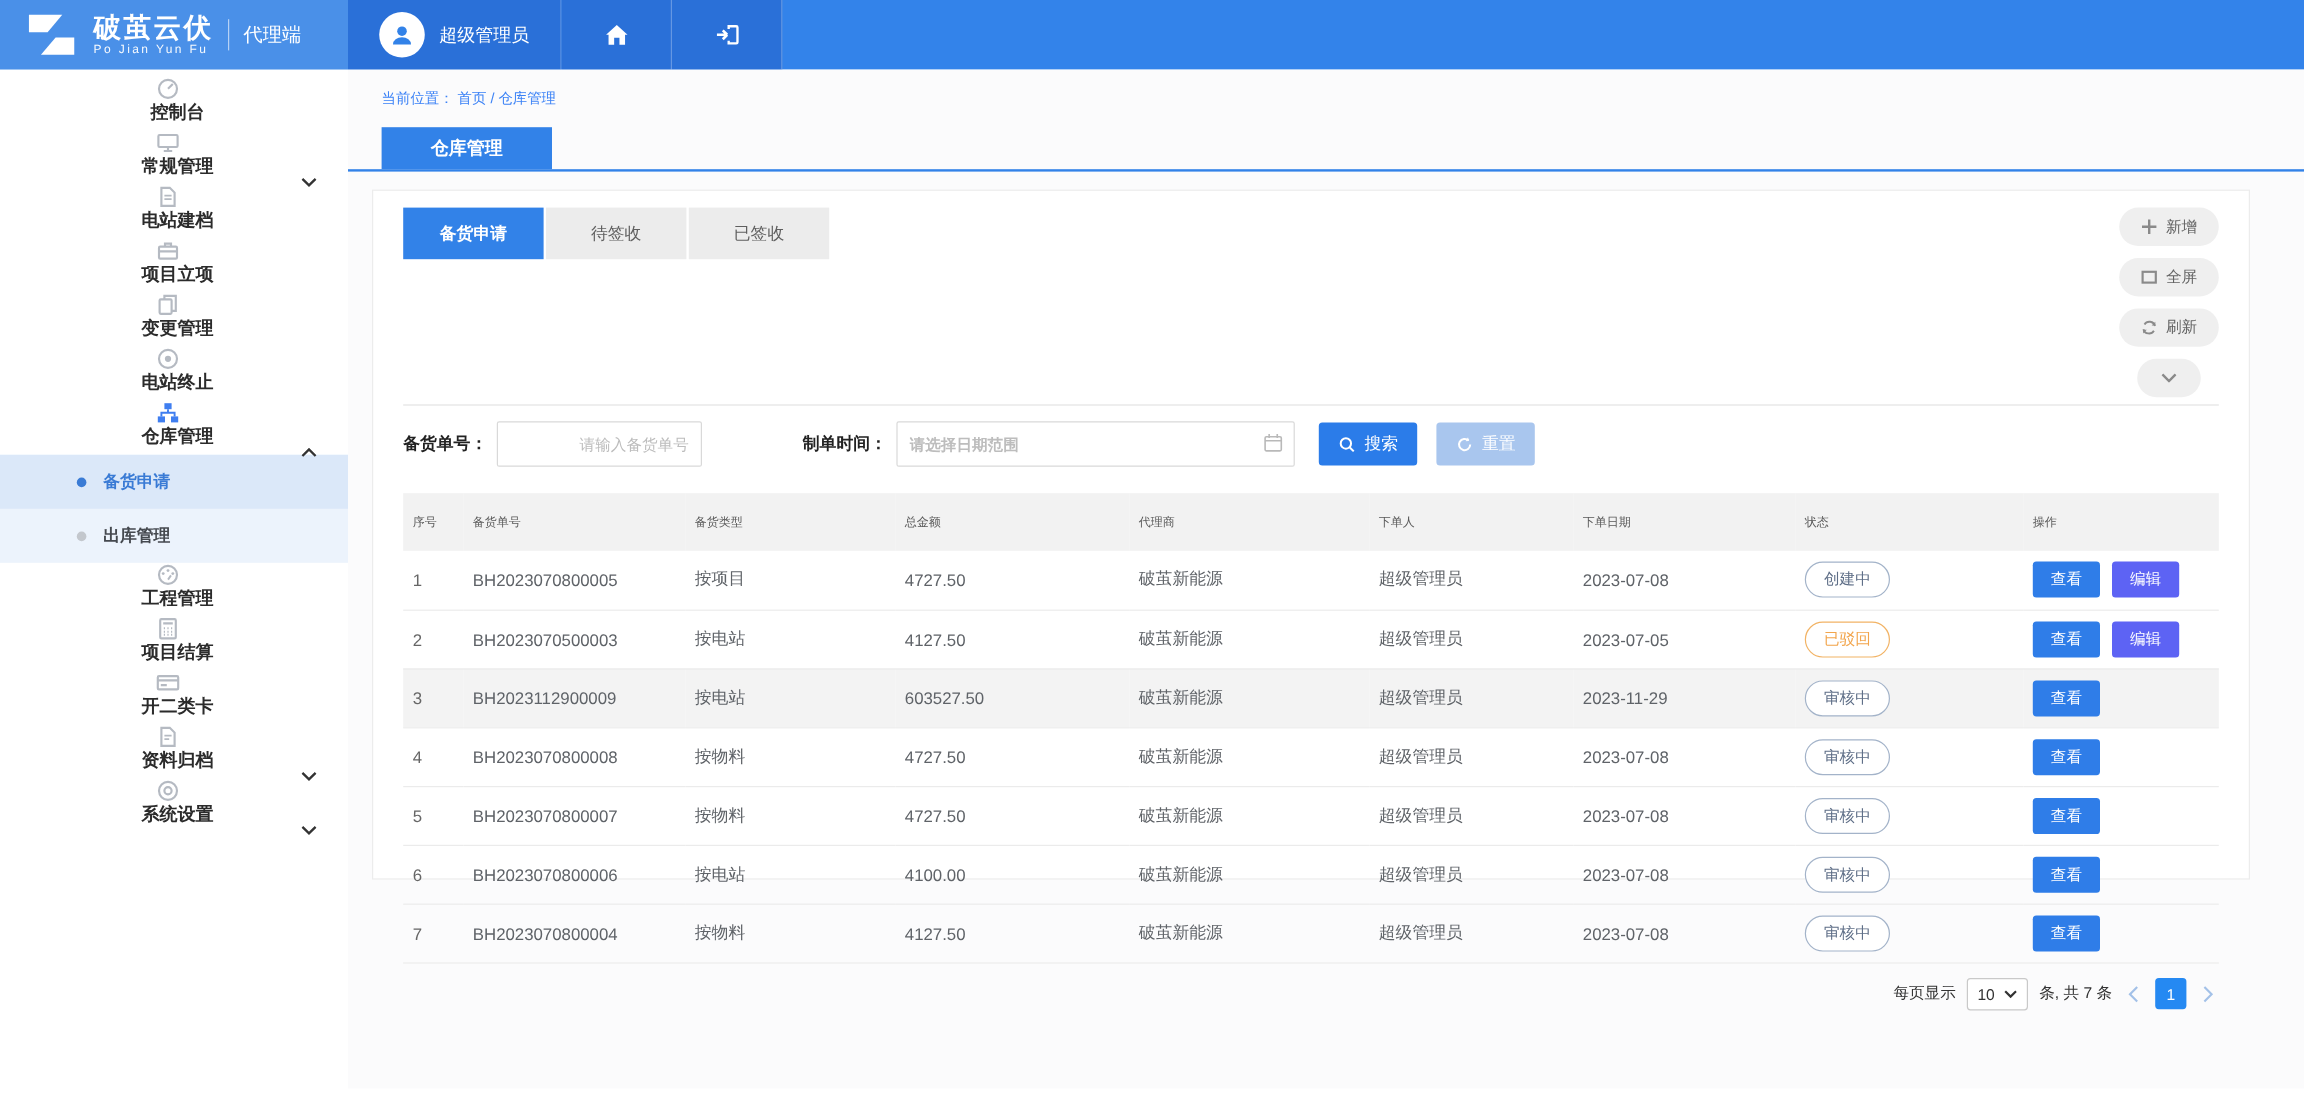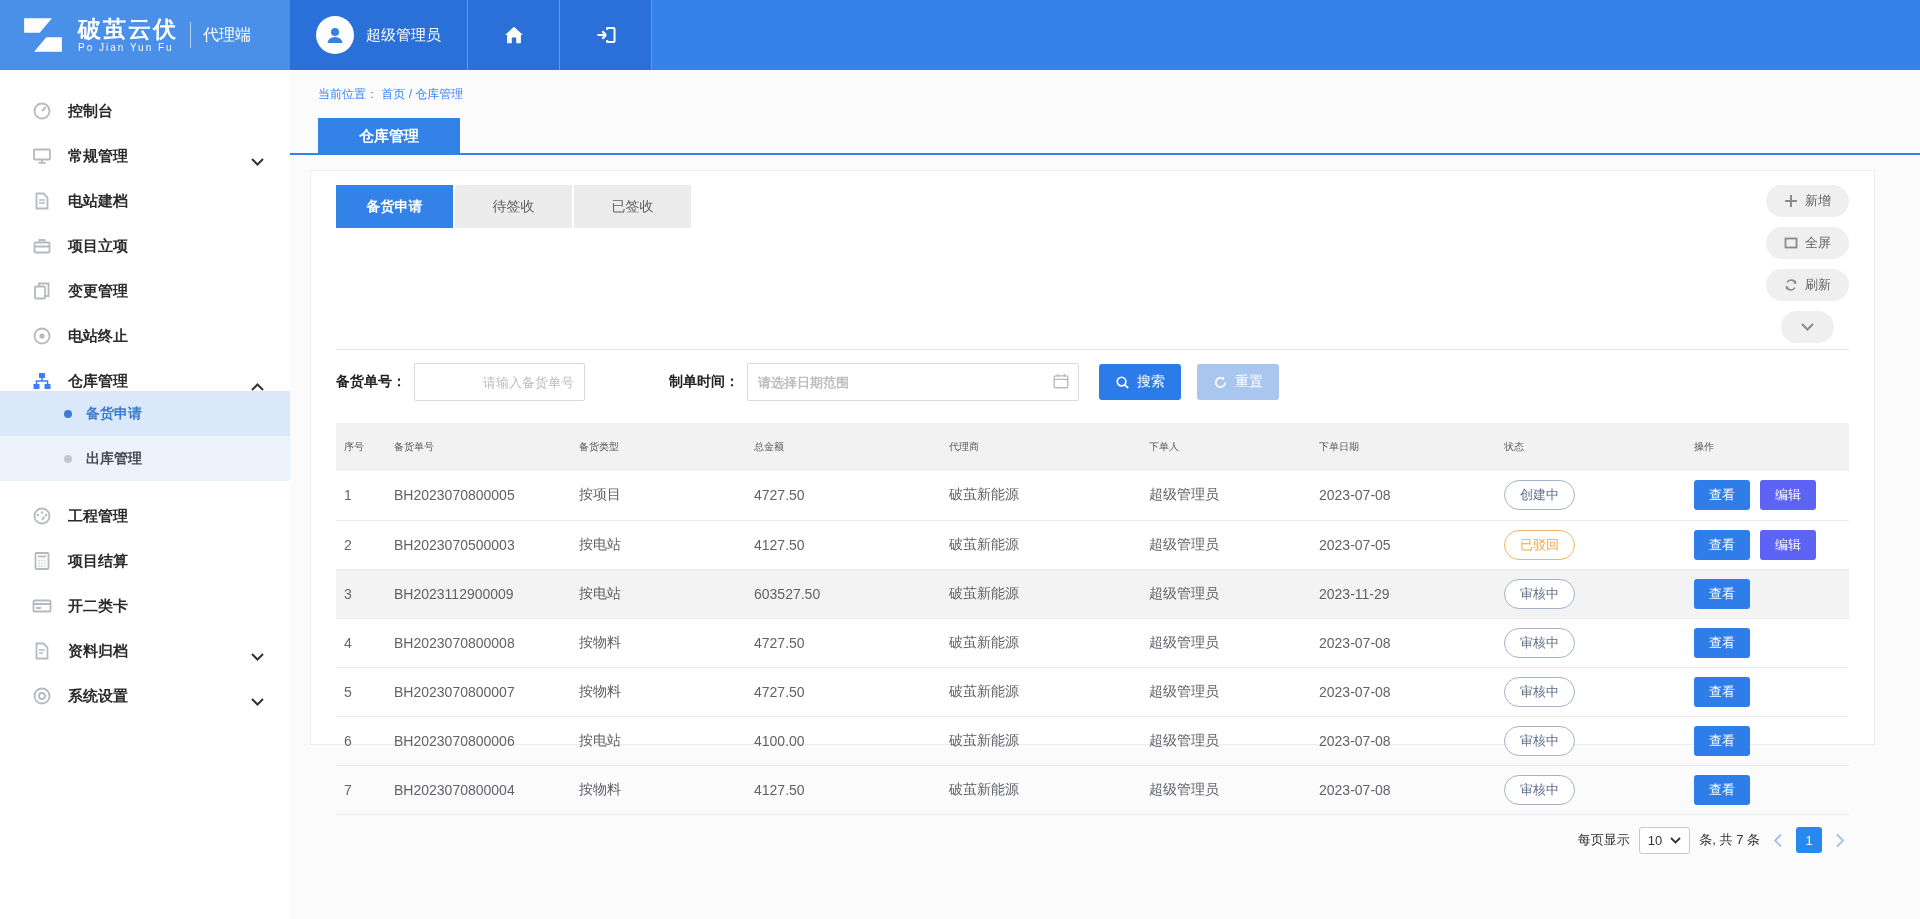--- a/index.html
+++ b/index.html
@@ -1,20 +1,20 @@
 <!DOCTYPE html>
 <html><head>
 <meta charset="utf-8">
 <style>
   * { margin:0; padding:0; box-sizing:border-box; }
   html,body { width:1920px; height:919px; overflow:hidden;
     font-family:"Liberation Sans","DejaVu Sans",sans-serif; background:#fff; }
 
   
-  .header { height:70px; background:#3383ea; display:flex; align-items:stretch; color:#fff; }
+  .header { height:58px; background:#3383ea; display:flex; align-items:stretch; color:#fff; }
   .brand { width:290px; background:#4a90e8; display:flex; align-items:center; padding-left:20px; }
   .logo-mark { width:46px; height:40px; margin-right:12px; flex:0 0 auto; }
   .brand-text .bt1 { font-size:23px; font-weight:bold; letter-spacing:2px; line-height:1.1; }
   .brand-text .bt2 { font-size:10px; letter-spacing:2px; opacity:.95; }
   .brand-divider { width:1px; height:26px; background:rgba(255,255,255,.6); margin:0 12px; }
   .brand-tag { font-size:16px; }
   .hdr-user { background:#2a70d8; display:flex; align-items:center; gap:12px; padding:0 26px;
     border-right:1px solid rgba(255,255,255,.28); }
   .avatar { width:38px; height:38px; border-radius:50%; background:#fff; display:flex;
     align-items:center; justify-content:center; }
@@ -25,21 +25,21 @@
   .hdr-right-item { display:flex; align-items:center; gap:10px; cursor:pointer; }
   .hdr-circle { width:32px; height:32px; border-radius:50%; background:#fff; display:flex;
     align-items:center; justify-content:center; }
   .hdr-right-item span.lbl { font-size:14px; }
 
   
   .body-wrap { display:flex; height:849px; }
 
   
   .sidebar { width:290px; background:#fff; padding-top:6px; flex:0 0 auto; }
-  .side-item { height:45px; display:flex; align-items:flex-end; padding:0 26px 0 32px; cursor:pointer; }
+  .side-item { height:45px; display:flex; align-items:center; padding:0 26px 0 32px; cursor:pointer;flex-direction:column; }
   .s-icon { width:20px; height:20px; margin-right:16px; display:flex; align-items:center; justify-content:center; }
   .s-icon svg { stroke:#b5bac2; fill:none; }
   .s-icon .fil { fill:#b5bac2; stroke:none; }
   .side-item.active .s-icon svg { stroke:#3f7ef0; }
   .side-item.active .s-icon .fil { fill:#3f7ef0; }
   .s-label { font-size:15px; font-weight:700; color:#2b2b2b; }
   .s-chev { margin-left:auto; display:flex; }
   .submenu { background:#ecf3fc; }
   .sub-item { height:45px; display:flex; align-items:center; padding-left:64px; cursor:pointer; }
   .sub-item .dot { width:8px; height:8px; border-radius:50%; background:#c3c7cd; margin-right:14px; }

